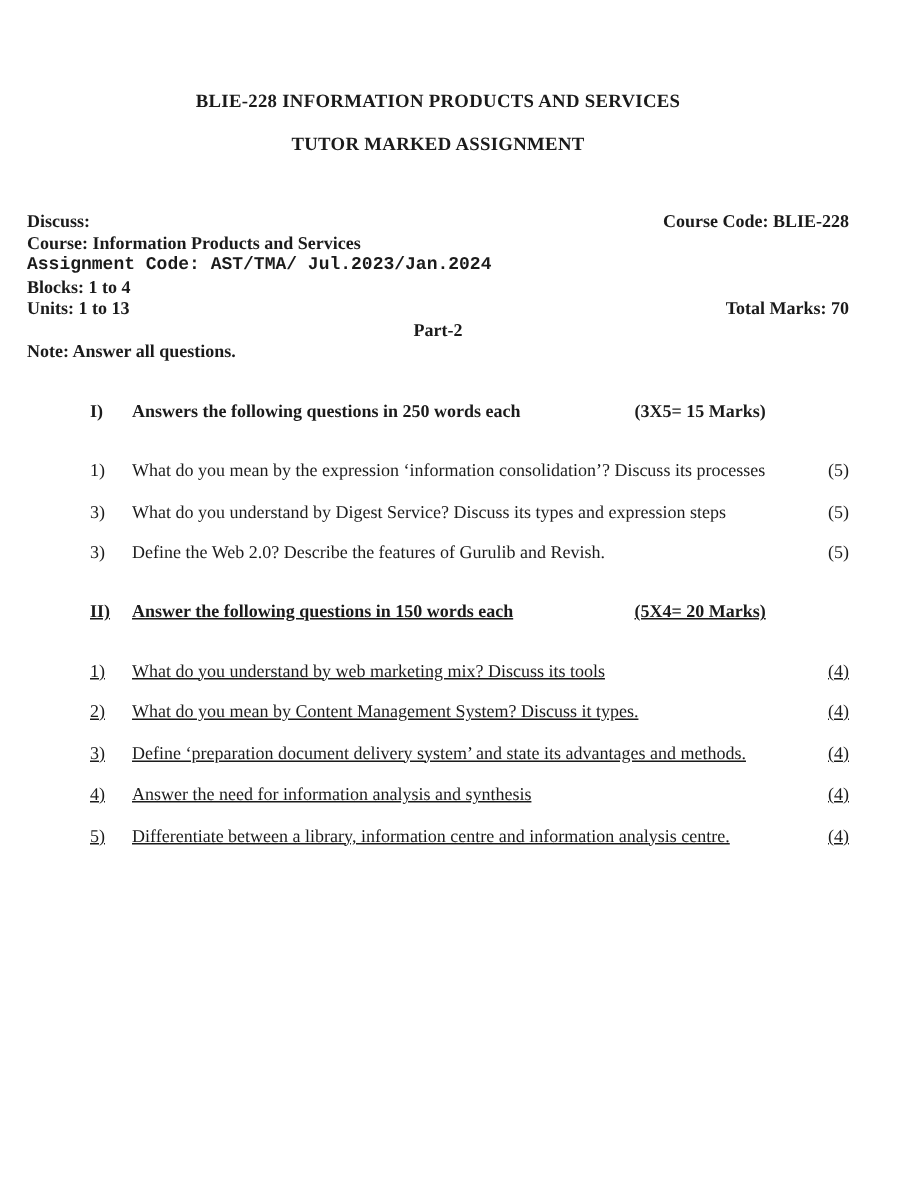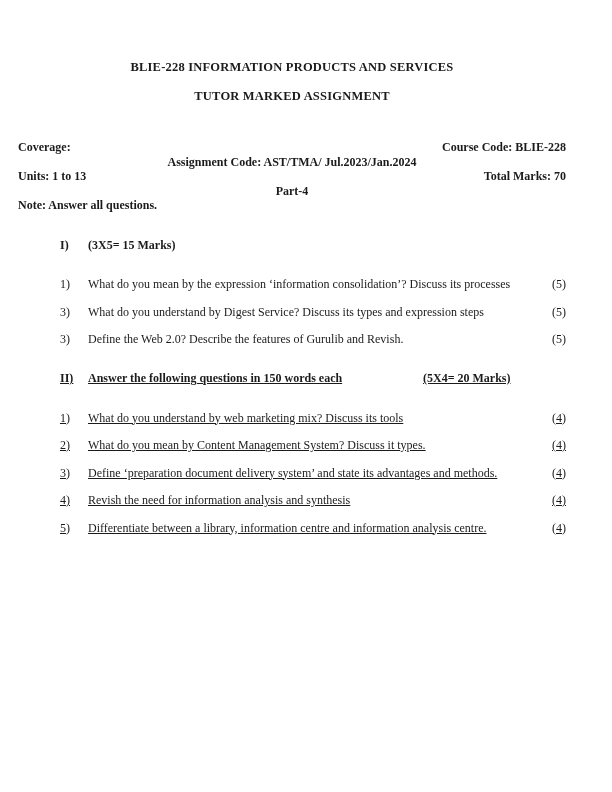--- a/index.html
+++ b/index.html
@@ -38,21 +38,22 @@
   .meta {
     margin-top: 37px;
     font-weight: bold;
     line-height: 14.5px;
   }
   .meta-row {
     display: flex;
     justify-content: space-between;
   }
   .meta-row.right-only {
-    justify-content: center;
+    justify-content: flex-start;
+    font-family: Liberation Mono, monospace;
   }
   .meta-row.center-only {
     justify-content: center;
   }
   .sec-head {
     display: flex;
     margin-left: 42px;
     margin-top: 25px;
     font-weight: bold;
     line-height: 14.5px;
@@ -107,41 +108,48 @@
 </head>
 <body>
 
 <div class="page">
 
   <h1 class="doc-title">BLIE-228 INFORMATION PRODUCTS AND SERVICES</h1>
   <h2 class="doc-subtitle">TUTOR MARKED ASSIGNMENT</h2>
 
   <div class="meta">
     <div class="meta-row">
-      <span>Coverage:</span>
+      <span>Discuss:</span>
       <span>Course Code: BLIE-228</span>
+    </div>
+    <div class="meta-row">
+      <span>Course: Information Products and Services</span>
     </div>
     <div class="meta-row right-only">
       <span>Assignment Code: AST/TMA/ Jul.2023/Jan.2024</span>
     </div>
     <div class="meta-row">
+      <span>Blocks: 1 to 4</span>
+    </div>
+    <div class="meta-row">
       <span>Units: 1 to 13</span>
       <span>Total Marks: 70</span>
     </div>
     <div class="meta-row center-only">
-      <span>Part-4</span>
+      <span>Part-2</span>
     </div>
     <div class="meta-row">
       <span>Note: Answer all questions.</span>
     </div>
   </div>
 
   <div>
     <div class="sec-head">
       <span class="sec-num">I)</span>
+      <span class="sec-title">Answers the following questions in 250 words each</span>
       <span class="sec-marks">(3X5= 15 Marks)</span>
     </div>
     <div class="q-list">
       <div class="q-row">
         <span class="q-num">1)</span>
         <span class="q-text">What do you mean by the expression ‘information consolidation’? Discuss its processes</span>
         <span class="q-marks">(5)</span>
       </div>
       <div class="q-row">
         <span class="q-num">3)</span>
@@ -173,21 +181,21 @@
         <span class="q-text">What do you mean by Content Management System? Discuss it types.</span>
         <span class="q-marks">(4)</span>
       </div>
       <div class="q-row">
         <span class="q-num">3)</span>
         <span class="q-text">Define ‘preparation document delivery system’ and state its advantages and methods.</span>
         <span class="q-marks">(4)</span>
       </div>
       <div class="q-row">
         <span class="q-num">4)</span>
-        <span class="q-text">Revish the need for information analysis and synthesis</span>
+        <span class="q-text">Answer the need for information analysis and synthesis</span>
         <span class="q-marks">(4)</span>
       </div>
       <div class="q-row">
         <span class="q-num">5)</span>
         <span class="q-text">Differentiate between a library, information centre and information analysis centre.</span>
         <span class="q-marks">(4)</span>
       </div>
     </div>
   </div>
 

